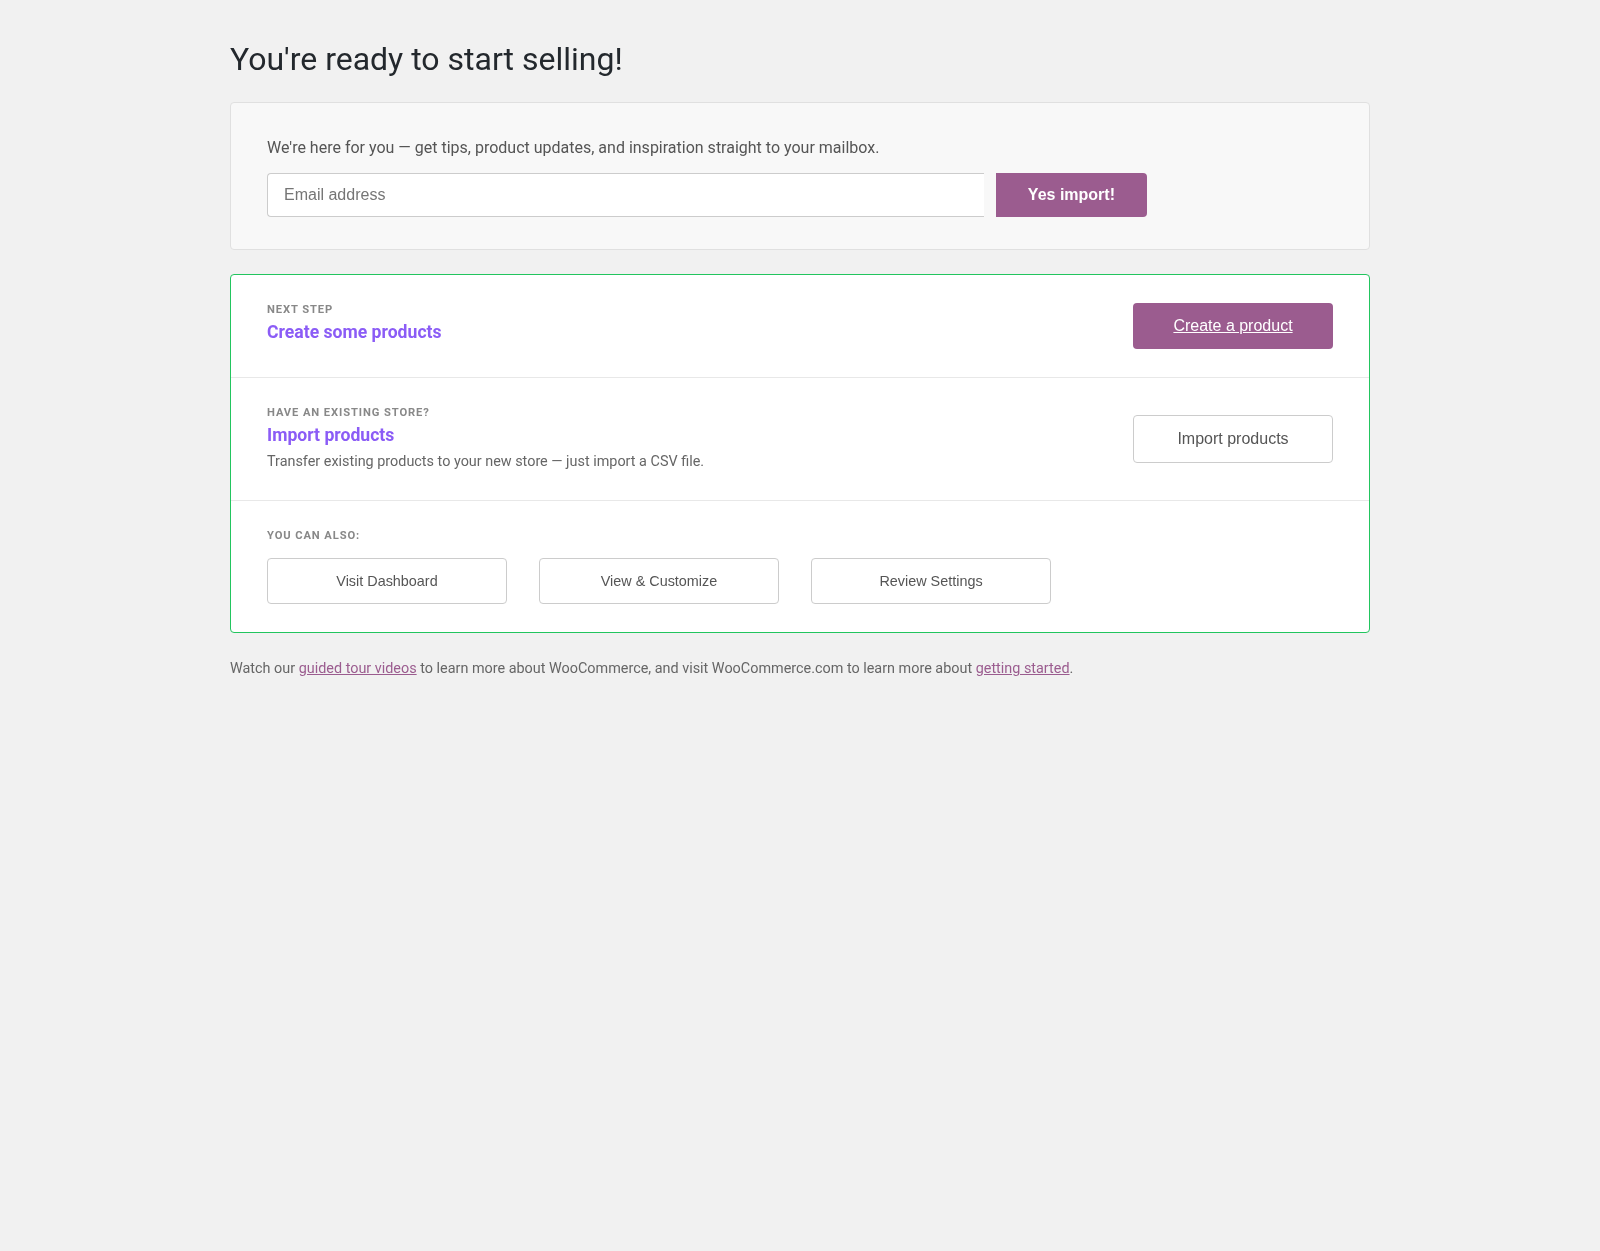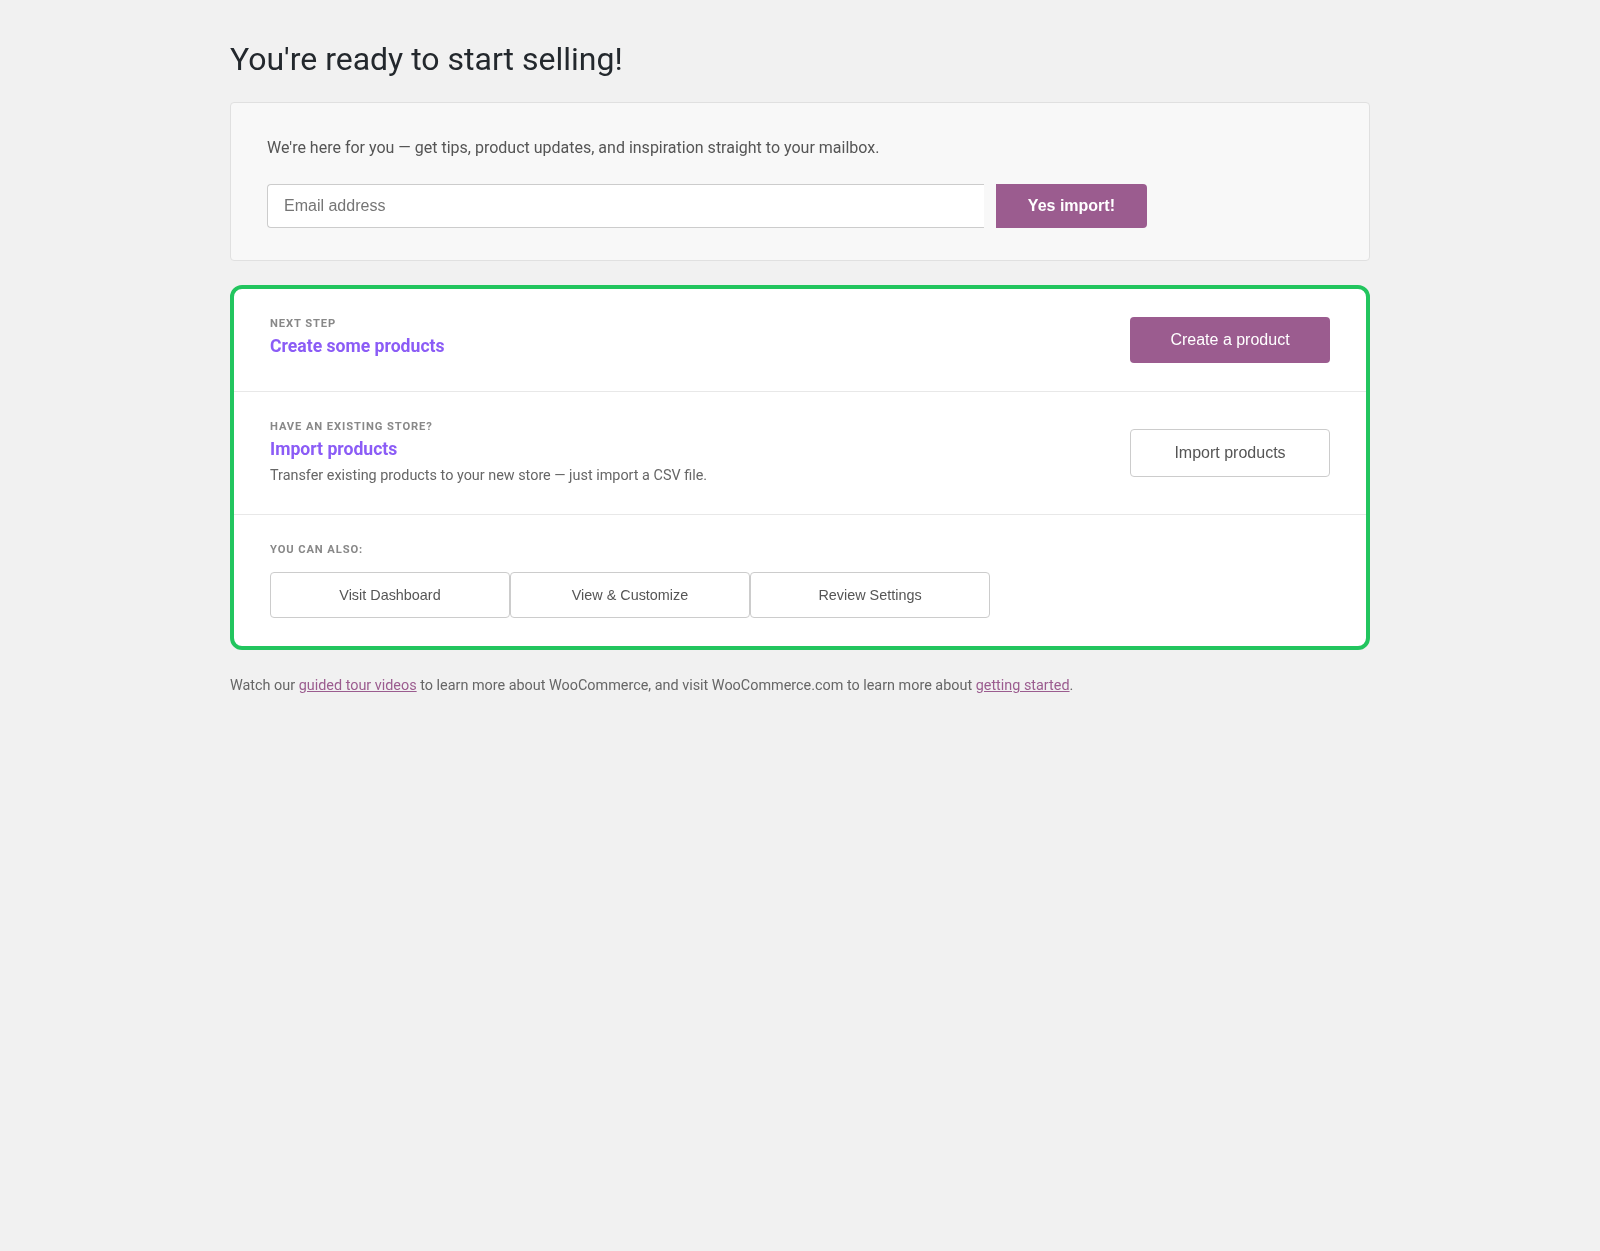--- a/index.html
+++ b/index.html
@@ -35,21 +35,21 @@
       border: 1px solid #e0e0e0;
       border-radius: 4px;
       padding: 32px 36px;
       margin-bottom: 24px;
     }
 
     .newsletter-text {
       font-size: 1rem;
       color: #555;
       line-height: 1.6;
-      margin-bottom: 23px;
+      margin-bottom: 12px;
       max-width: 820px;
     }
 
     .newsletter-form {
       display: flex;
       gap: 12px;
       max-width: 880px;
     }
 
     .email-input {
@@ -71,22 +71,22 @@
       padding: 12px 32px;
       font-size: 1rem;
       font-weight: 600;
       cursor: pointer;
       border-radius: 0 4px 4px 0;
       white-space: nowrap;
     }
 
     .cards-container {
       background: #fff;
-      border: 4px solid #22c55e;
-      border-radius: 12px;
+      border: 1px solid #22c55e;
+      border-radius: 4px;
       margin-bottom: 24px;
       overflow: hidden;
     }
 
     .card-section {
       padding: 28px 36px;
       display: flex;
       align-items: center;
       justify-content: space-between;
       border-bottom: 1px solid #e8e8e8;
@@ -127,20 +127,21 @@
       background: #9b5c8f;
       color: #fff;
       border: none;
       padding: 14px 40px;
       font-size: 1rem;
       font-weight: 500;
       cursor: pointer;
       border-radius: 4px;
       white-space: nowrap;
       min-width: 200px;
+      text-decoration: underline;
     }
 
     .import-products-btn {
       background: #fff;
       color: #555;
       border: 1px solid #ccc;
       padding: 14px 32px;
       font-size: 1rem;
       font-weight: 400;
       cursor: pointer;
@@ -157,21 +158,21 @@
       font-size: 0.7rem;
       font-weight: 700;
       text-transform: uppercase;
       letter-spacing: 0.08em;
       color: #888;
       margin-bottom: 16px;
     }
 
     .also-buttons {
       display: flex;
-      gap: 0;
+      gap: 32px;
       margin-top: 12px;
     }
 
     .also-btn {
       background: #fff;
       color: #555;
       border: 1px solid #ccc;
       padding: 14px 28px;
       font-size: 0.9rem;
       font-weight: 400;

